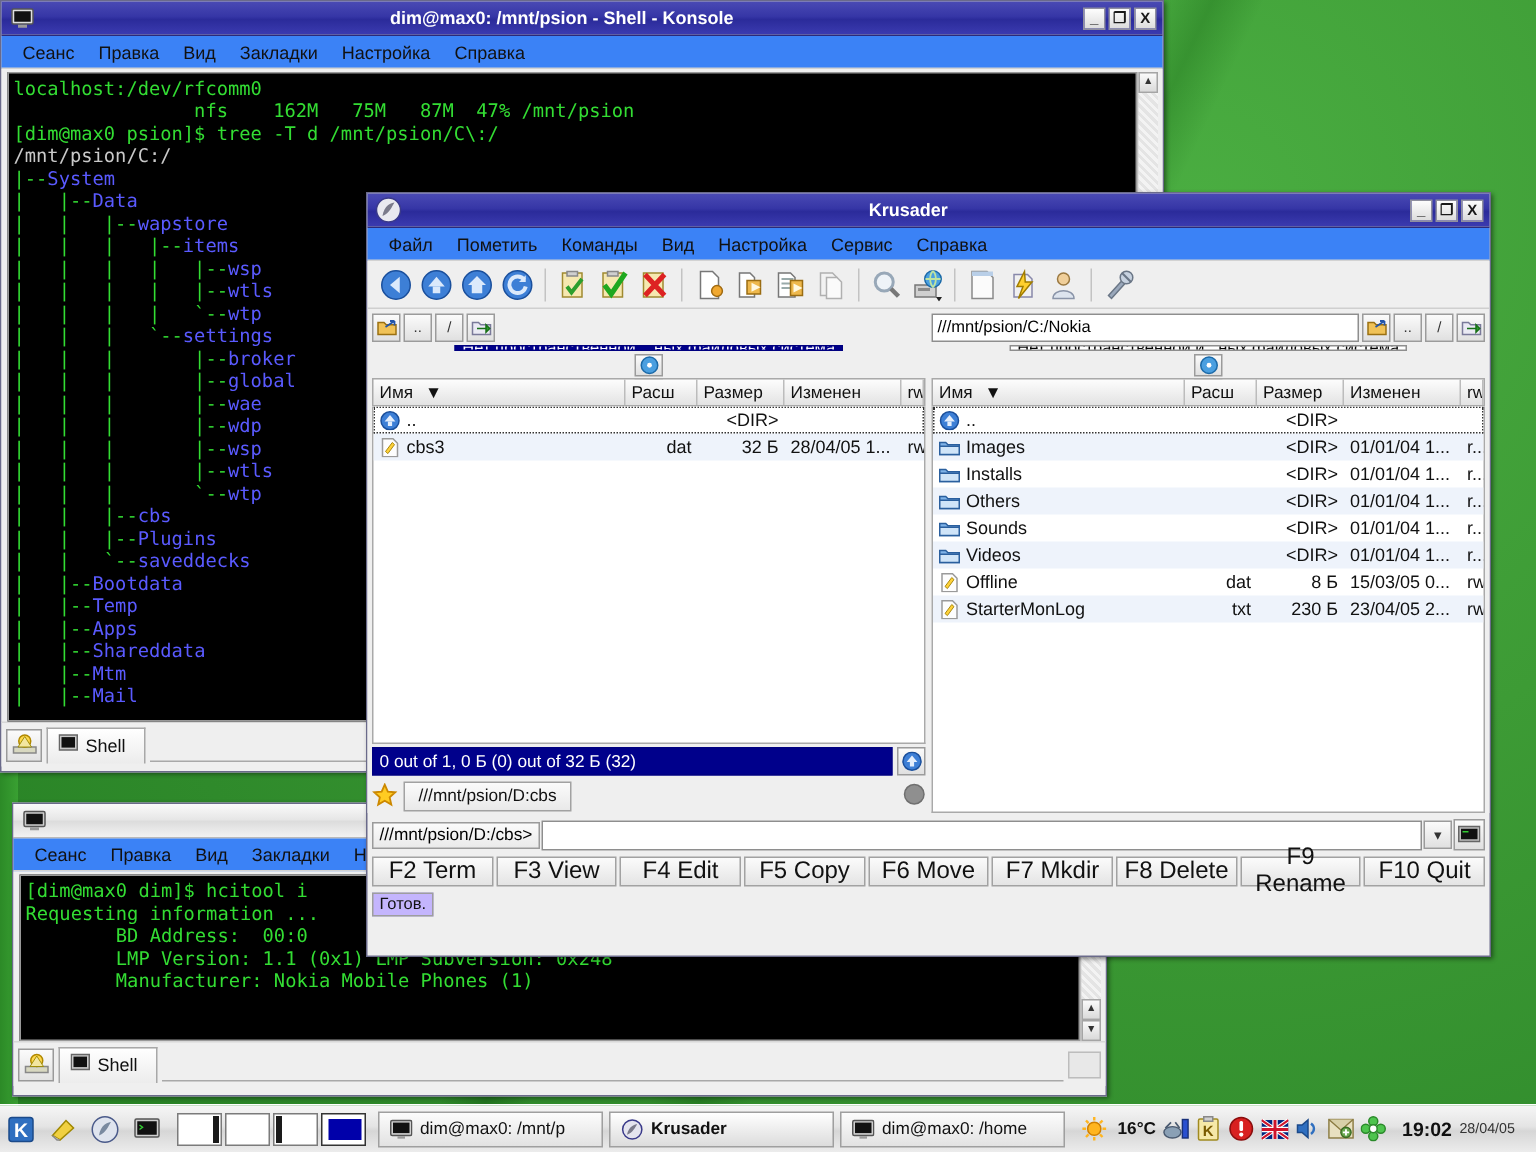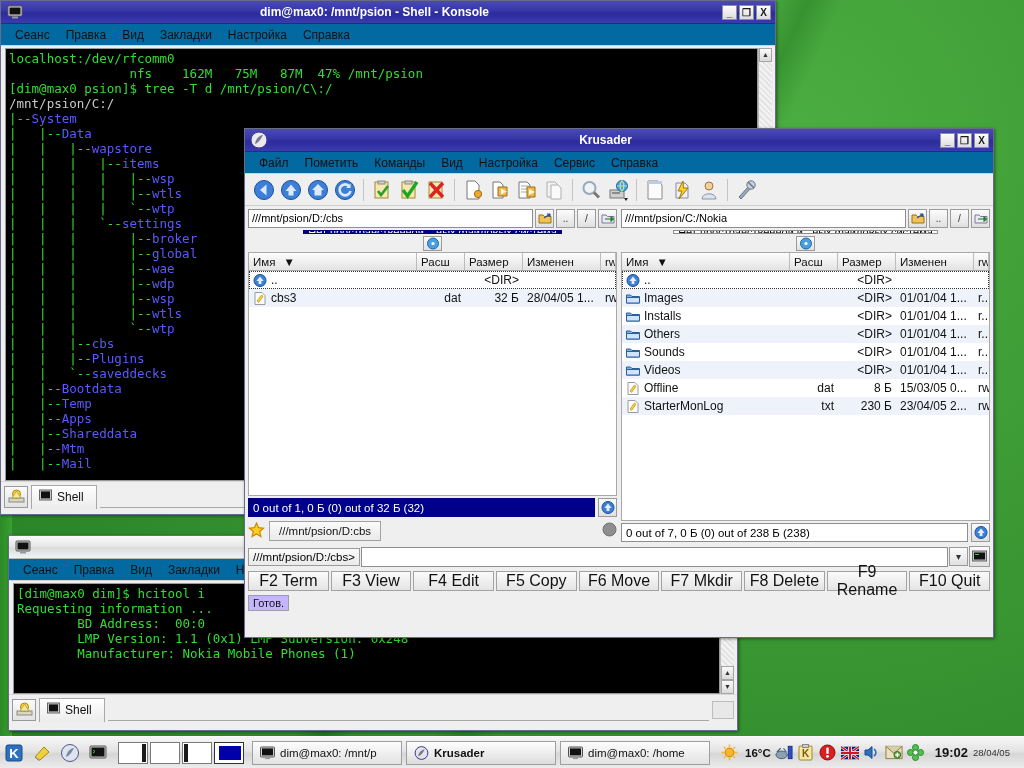--- a/index.html
+++ b/index.html
@@ -37,21 +37,21 @@
   }
   .tb-icon { width:18px; height:18px; margin:0 3px; flex:0 0 auto; }
   .tb-title { flex:1 1 auto; text-align:center; white-space:nowrap; overflow:hidden; }
   .tb-btns { display:flex; gap:2px; margin-right:2px; }
   .tb-btn {
     width:15px; height:15px; font-size:10px; line-height:13px; text-align:center;
     background:linear-gradient(180deg,#fdfdfd,#dcdcdc);
     border:1px solid #8f8f9f; color:#1a1a1a; cursor:default;
   }
   .menubar { height:22px; display:flex; align-items:center; gap:0;
-             background:#0369a1; border-bottom:1px solid #d2d2d2; padding-left:6px; }
+             background:#3b82f6; border-bottom:1px solid #d2d2d2; padding-left:6px; }
   .menu-item { padding:2px 8px; font-size:12px; color:#111; cursor:default; white-space:nowrap; }
 
   
   .term { background:#000; color:#33dd33;
           font-family:"DejaVu Sans Mono","Liberation Mono",monospace;
           font-size:12.5px; line-height:15px; white-space:pre; overflow:hidden;
           padding:2px 3px; position:relative; }
   .term .blue { color:#5a5aff; }
   .term .grey { color:#c9c9c9; }
   .k-tabbar { height:30px; background:#efefef; display:flex; align-items:center;
@@ -397,21 +397,20 @@
           <circle cx="16" cy="6" r="4.2" fill="#c7d2e0" stroke="#6a7686"></circle>
           <path d="M13 3 L19 9" stroke="#6a7686" stroke-width="1.4"></path>
         </svg>
     </div>
   </div>
 
   <div class="kr-body">
 
     <div class="panel">
       <div class="pathrow">
-        <div class="path-input">///mnt/psion/D:/cbs</div>
         <div class="mini-btn">
           <svg width="14" height="13" viewBox="0 0 14 13">
               <path d="M1 3 H5 L6.5 4.5 H13 V11 H1Z" fill="#f0c257" stroke="#9a7012"></path>
               <path d="M6 6 L12 2 M12 2 H9 M12 2 V5" stroke="#2255aa" stroke-width="1.2" fill="none"></path>
             </svg>
         </div>
         <div class="mini-btn">..</div>
         <div class="mini-btn">/</div>
         <div class="mini-btn">
           <svg width="14" height="13" viewBox="0 0 14 13">
@@ -670,30 +669,20 @@
               </span>
               <span>StarterMonLog</span>
             </div>
             <div class="c-ext">txt</div>
             <div class="c-size">230 Б</div>
             <div class="c-date">23/04/05 2...</div>
             <div class="c-perm">rw-</div>
           </div>
         </div>
 
-      <div class="statrow">
-        <div class="stat-txt">0 out of 7, 0 Б (0) out of 238 Б (238)</div>
-        <div class="mini-btn">
-          <svg width="14" height="13" viewBox="0 0 14 13">
-              <circle cx="7" cy="6.5" r="6" fill="#3d7fd6" stroke="#1a4f9c"></circle>
-              <path d="M7 2.6 L10.6 7 H3.4Z" fill="#e4eefc"></path>
-              <rect x="5.6" y="7" width="2.8" height="3" fill="#e4eefc"></rect>
-            </svg>
-        </div>
-      </div>
 
     </div>
   </div>
 
   <div class="cmdline">
     <div class="cmd-prompt">///mnt/psion/D:/cbs&gt;</div>
     <div class="cmd-input"></div>
     <div class="mini-btn">▾</div>
     <div class="mini-btn" style="width:21px;height:21px;">
       <svg width="15" height="14" viewBox="0 0 15 14">

